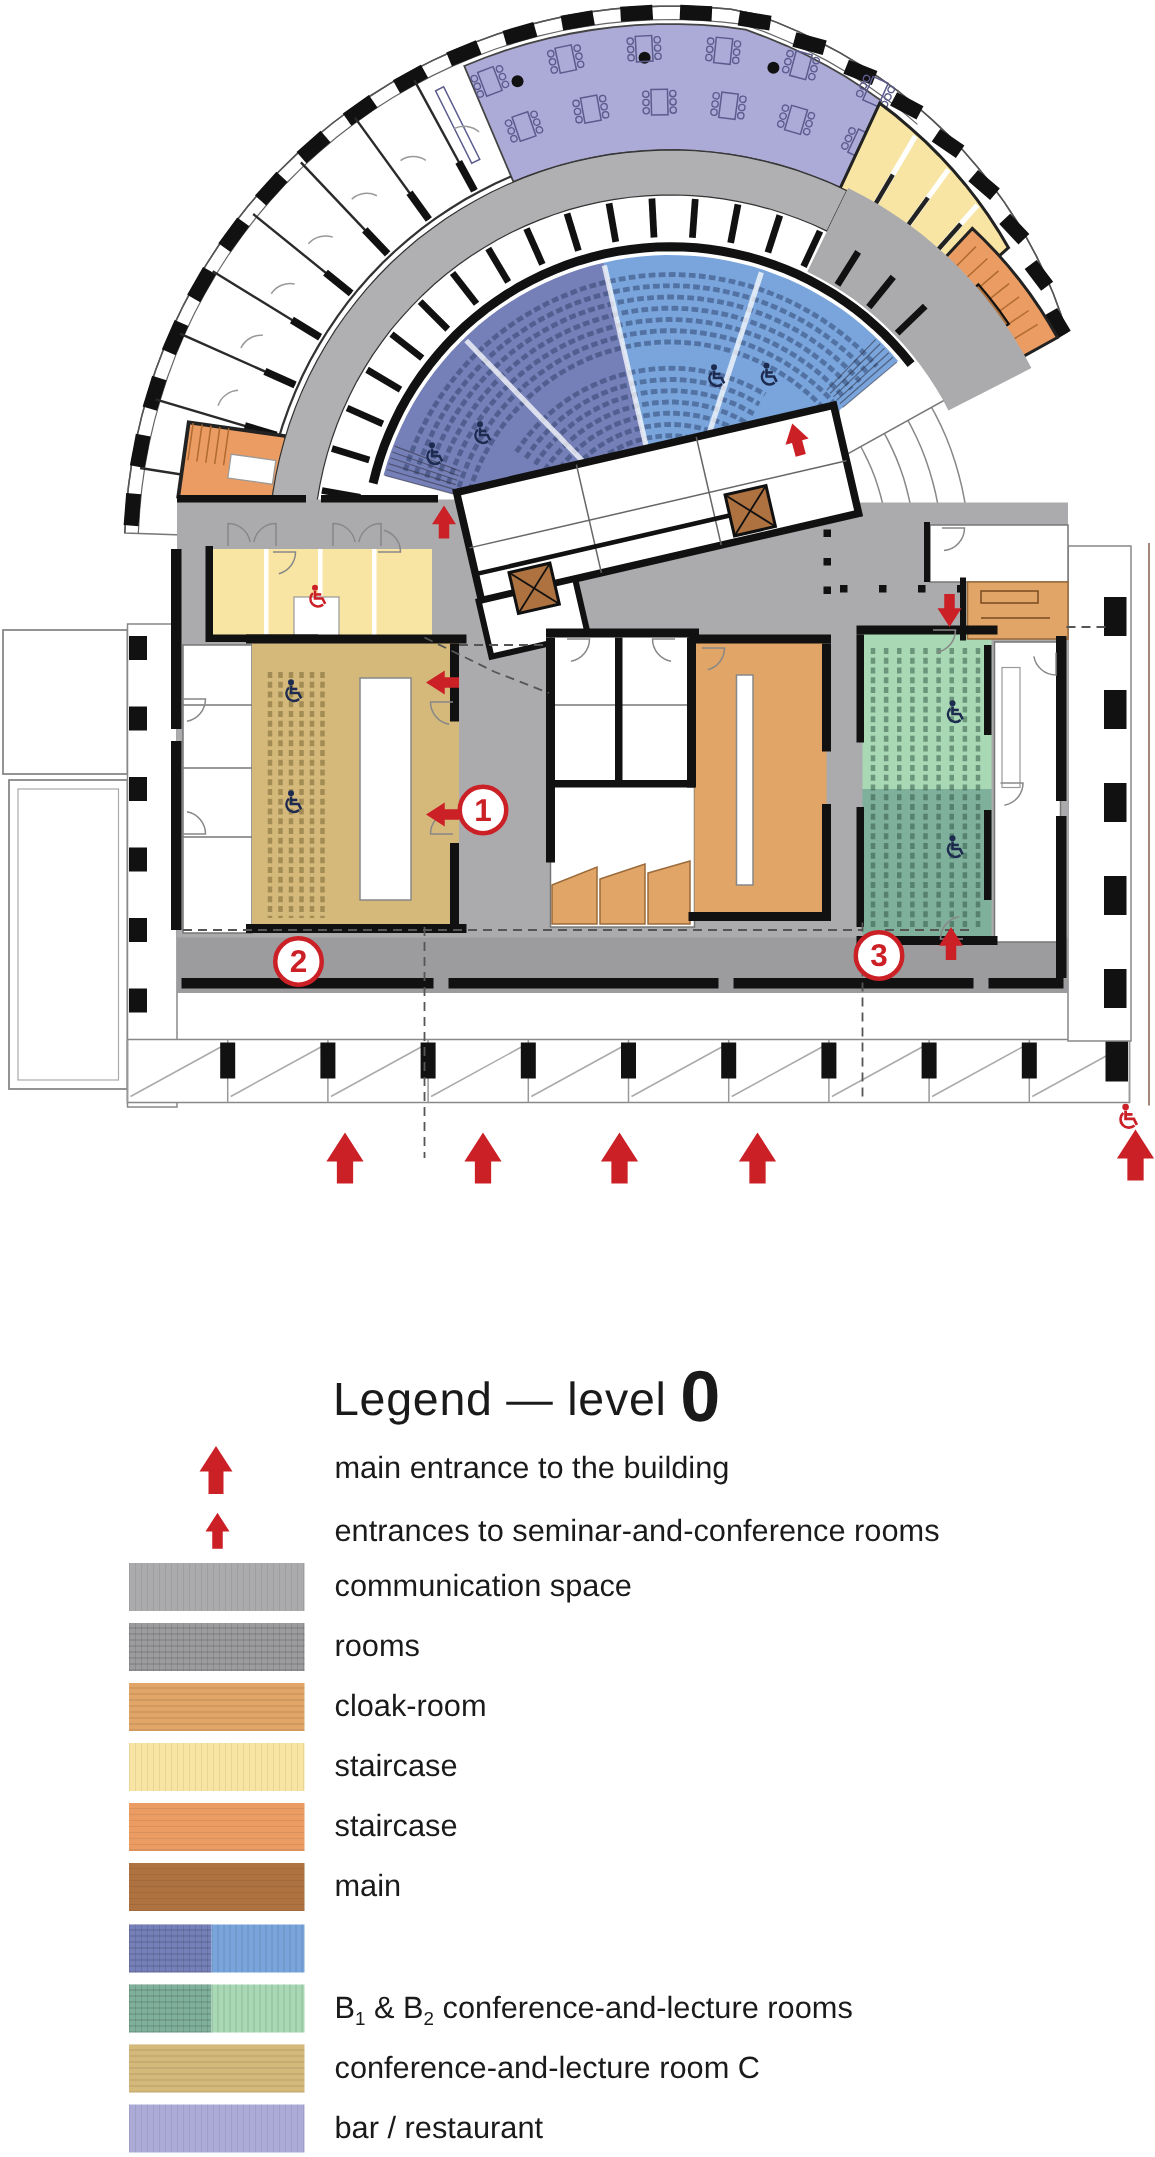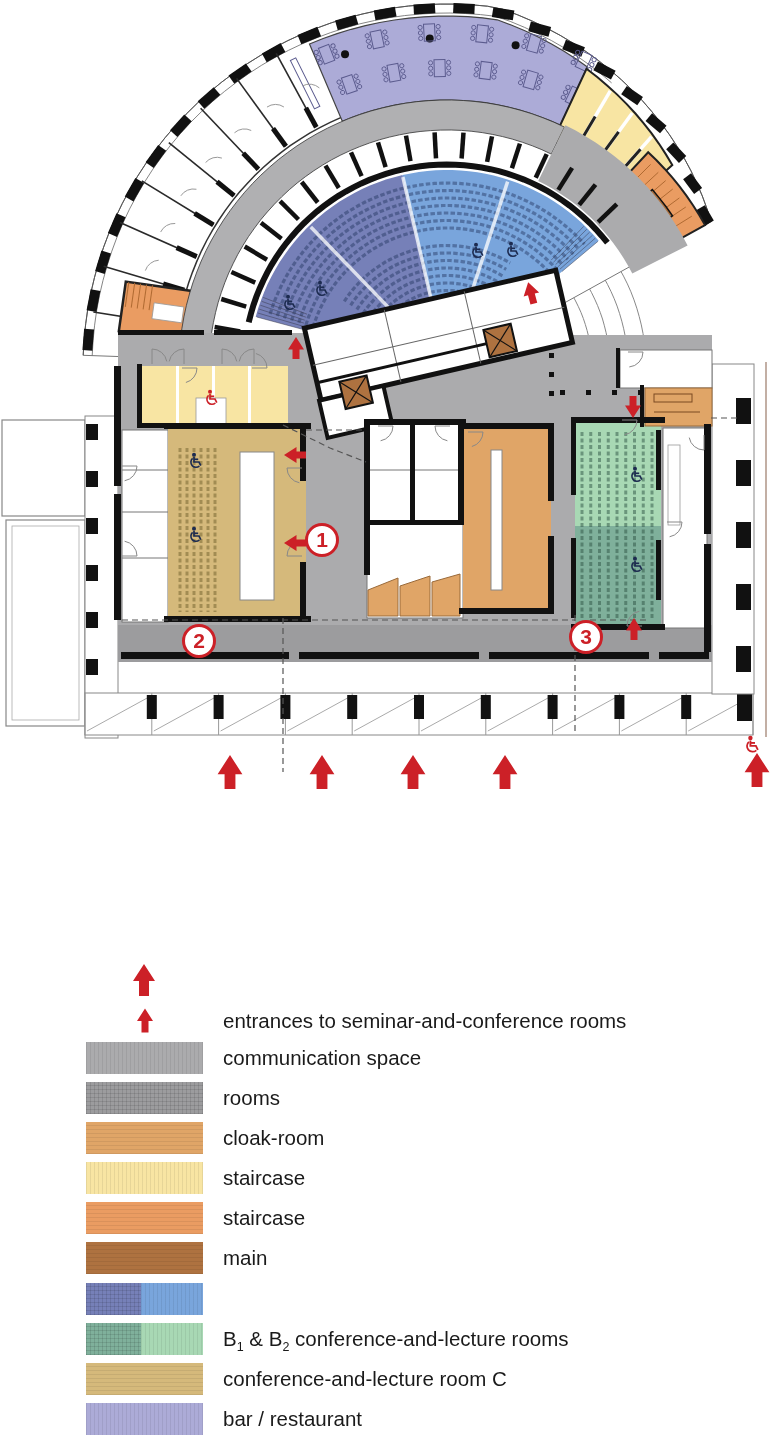--- a/index.html
+++ b/index.html
@@ -576,24 +576,26 @@
         <text text-anchor="middle" dy="7" font-size="21" font-weight="bold" fill="#CC2027">2</text>
       </g>
       <g transform="translate(586,637)">
         <circle r="15.5" fill="#ffffff" stroke="#CC2027" stroke-width="3"></circle>
         <text text-anchor="middle" dy="7" font-size="21" font-weight="bold" fill="#CC2027">3</text>
       </g>
     </svg>
   </div>
 
   <div id="legend">
+    <div class="lg-title"><span>Legend — level</span> <span class="big0">0</span></div>
 
     <svg class="lg-icon" style="left:129px;top:962px" width="30" height="36" viewBox="-15 -18 30 36">
       <path d="M0,-16 L11,1 L5,1 L5,16 L-5,16 L-5,1 L-11,1 Z" fill="#CC2027"></path>
     </svg>
+    <div class="lg-row-label" style="top:967px">main entrance to the building</div>
 
     <svg class="lg-icon" style="left:134px;top:1007px" width="22" height="27" viewBox="-11 -13.5 22 27">
       <path d="M0,-12 L8,0.5 L3.5,0.5 L3.5,12 L-3.5,12 L-3.5,0.5 L-8,0.5 Z" fill="#CC2027"></path>
     </svg>
     <div class="lg-row-label" style="top:1009px">entrances to seminar-and-conference rooms</div>
 
     <div class="swatch" style="top:1042px">
         <div class="hv" style="width: 100%; background-color: rgb(171, 171, 173);"></div>
       </div>
     <div class="lg-row-label" style="top:1042px;line-height:32px">communication space</div>

